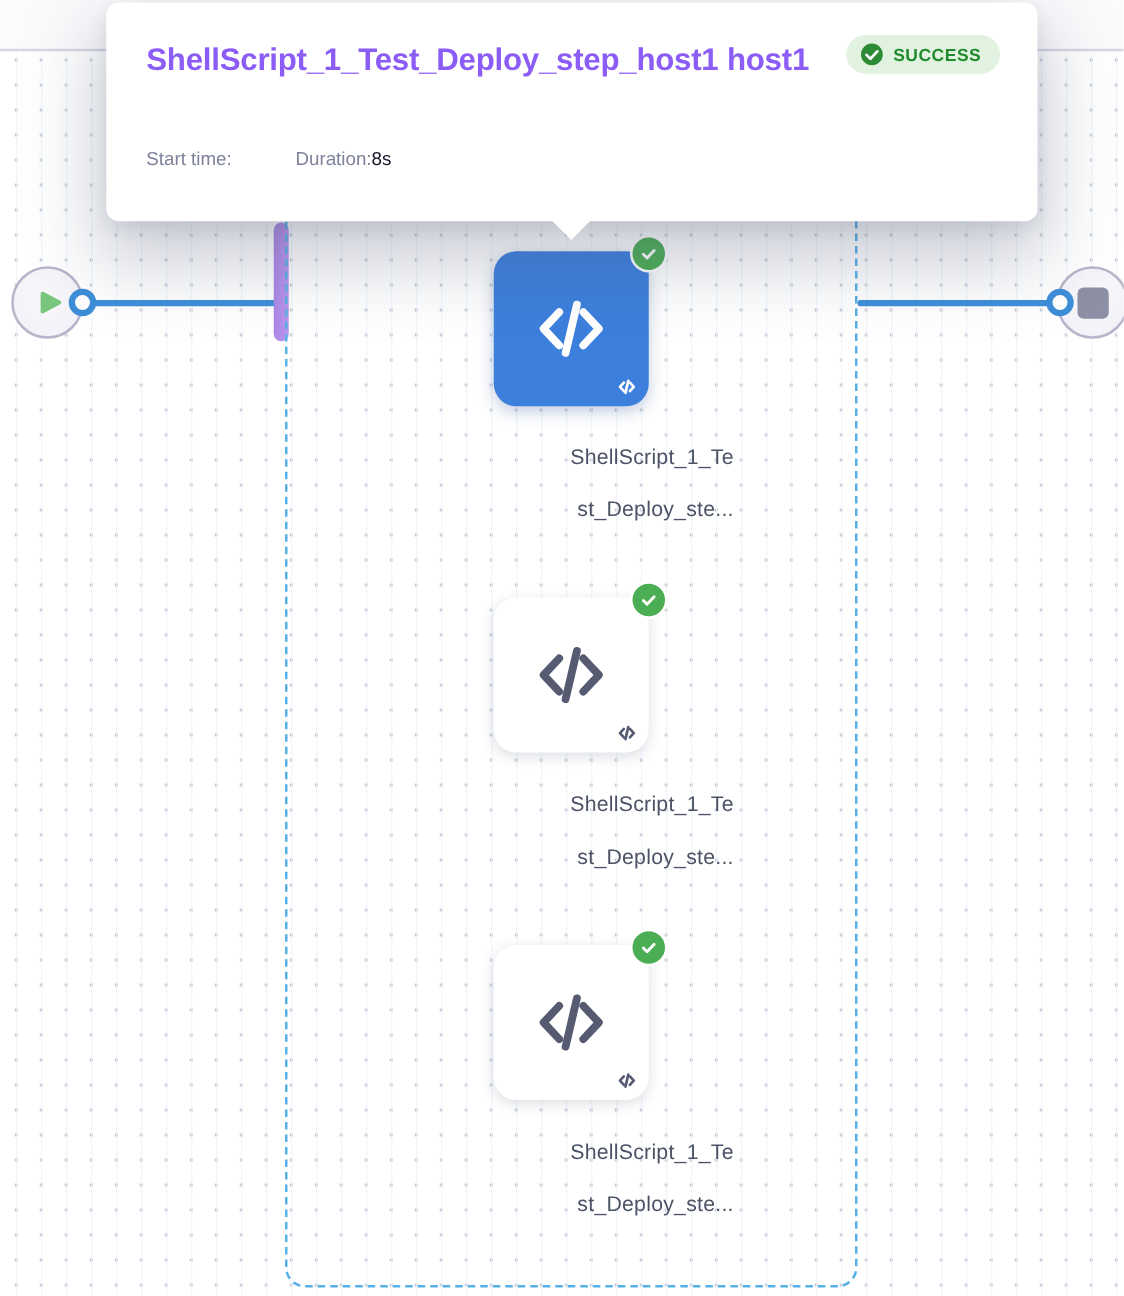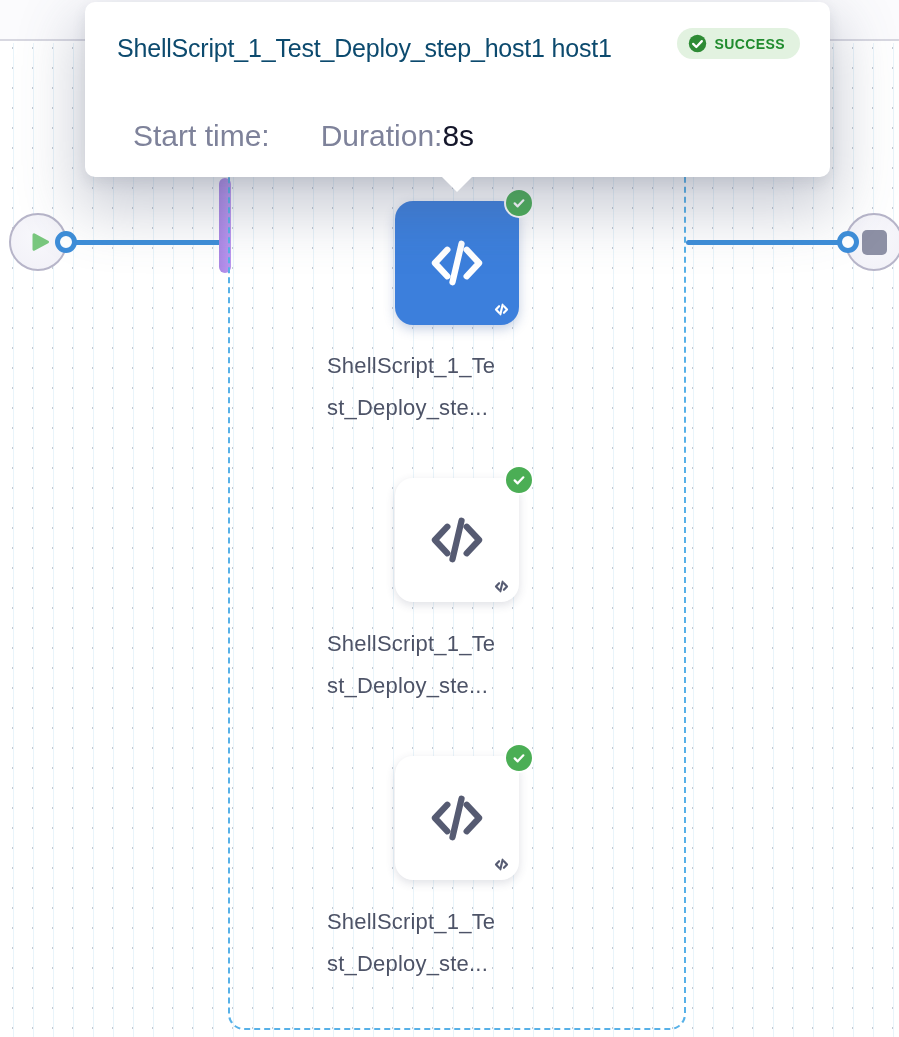--- a/index.html
+++ b/index.html
@@ -97,21 +97,21 @@
     position:absolute; right:-15px; top:-13px;
     width:30px; height:30px; border-radius:50%;
     background:#4bae55; border:2px solid #ffffff;
     display:flex; align-items:center; justify-content:center;
     z-index:7;
   }
   .success-badge svg { width:16px; height:16px; }
 
   .step-label {
     position:absolute; left:327px; width:260px;
-    text-align:left; font-size:22px; line-height:42px;
+    text-align:right; font-size:17px; line-height:42px;
     color:#4d5367; z-index:5; letter-spacing:0.2px;
   }
   .label-1 { top:345px; }
   .label-2 { top:623px; }
   .label-3 { top:901px; }
 
   
   .tooltip {
     position:absolute; left:85px; top:2px; width:745px; height:175px;
     background:#ffffff; border-radius:10px;
@@ -122,27 +122,27 @@
   .tooltip-arrow {
     position:absolute; left:441px; top:176px;
     width:0; height:0;
     border-left:16px solid transparent;
     border-right:16px solid transparent;
     border-top:16px solid #ffffff;
     z-index:21;
   }
   .tooltip-title {
     width:550px;
-    font-size:25px; font-weight:400; line-height:45px;
-    color:#0c4a6e; letter-spacing:-0.2px;
+    font-size:25px; font-weight:700; line-height:45px;
+    color:#8b5cf6; letter-spacing:-0.2px;
     word-break:break-word;
   }
   .tooltip-meta {
     position:absolute; left:32px; top:117px;
-    font-size:30px; display:flex; align-items:flex-end;margin-left:16px;
+    font-size:15px; display:flex; align-items:flex-end;
   }
   .meta-label { color:#7e829a; }
   .meta-value { color:#14162a; }
   .meta-gap-small { width:9px; }
   .meta-gap-large { width:42px; }
 
   .status-badge {
     position:absolute; right:30px; top:26px; height:31px;
     background:#e2f2e0; border-radius:16px;
     display:flex; align-items:center; gap:8px;

